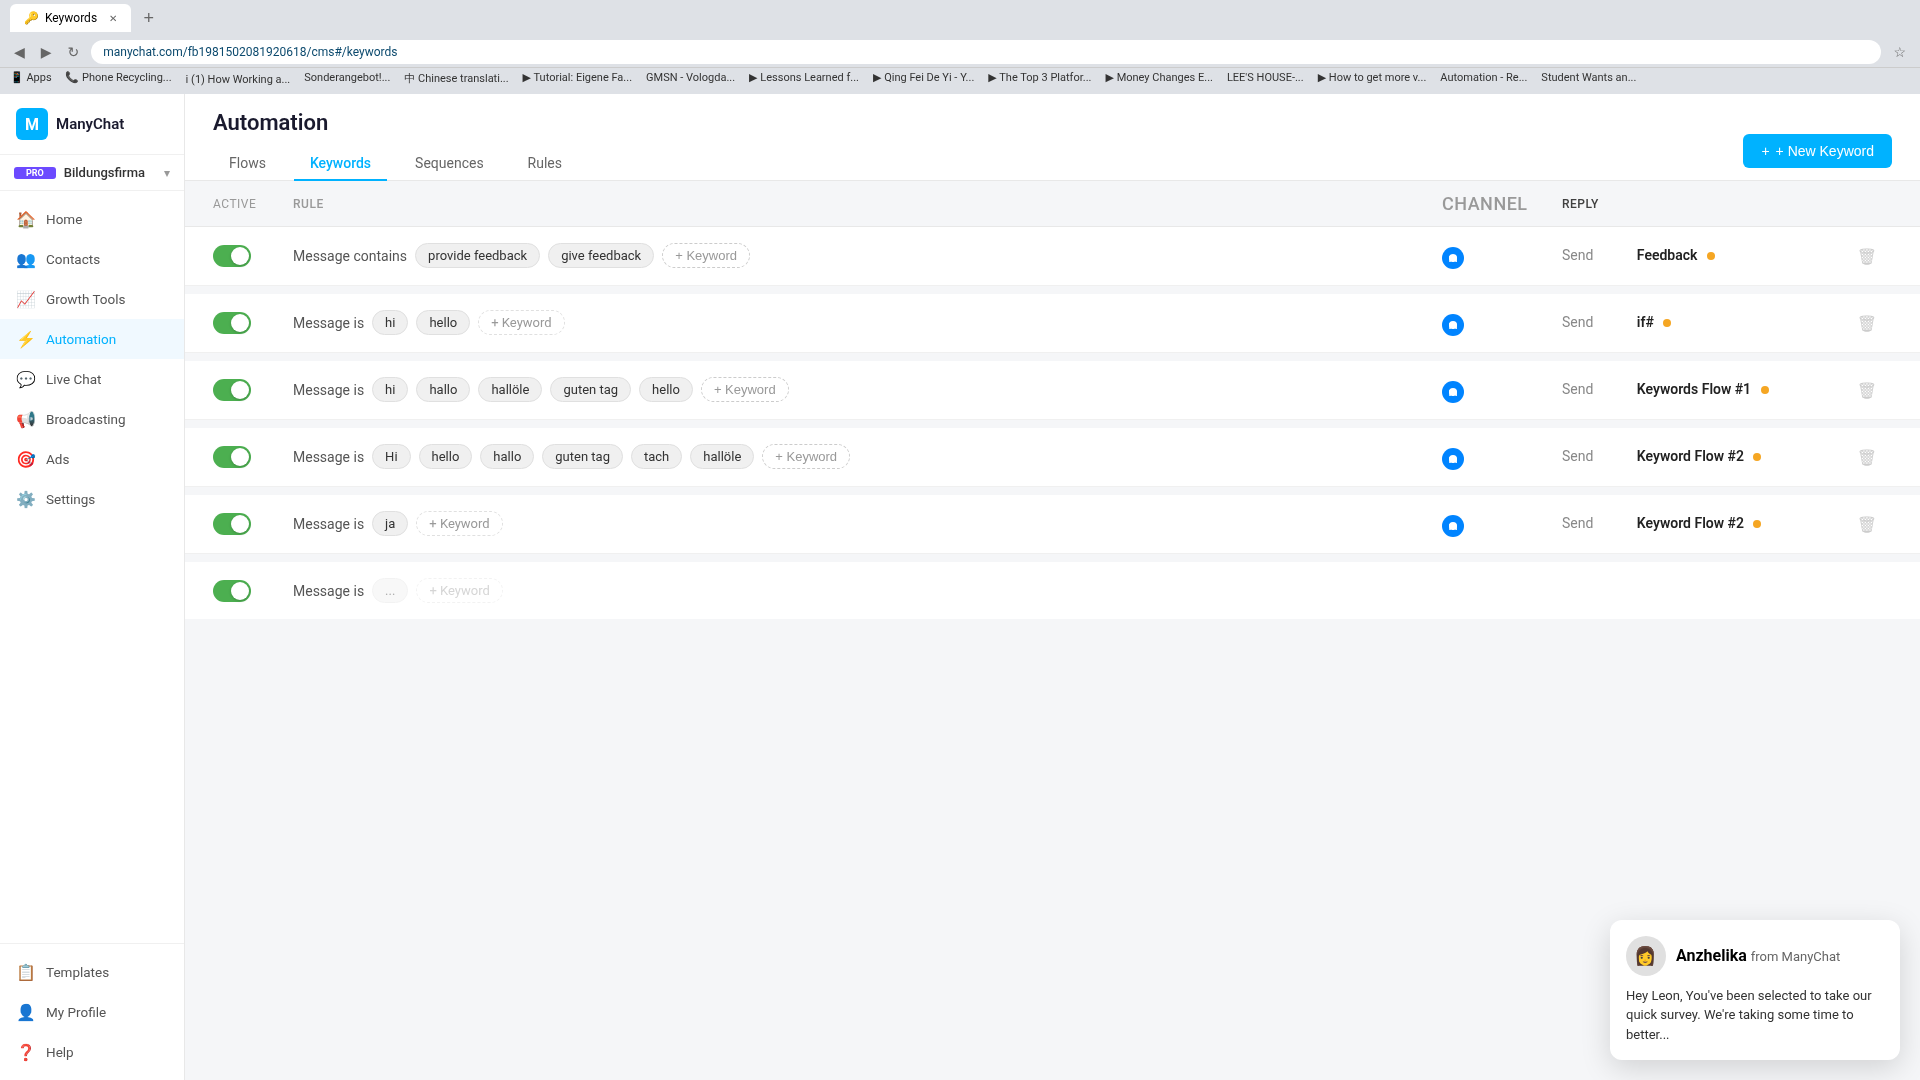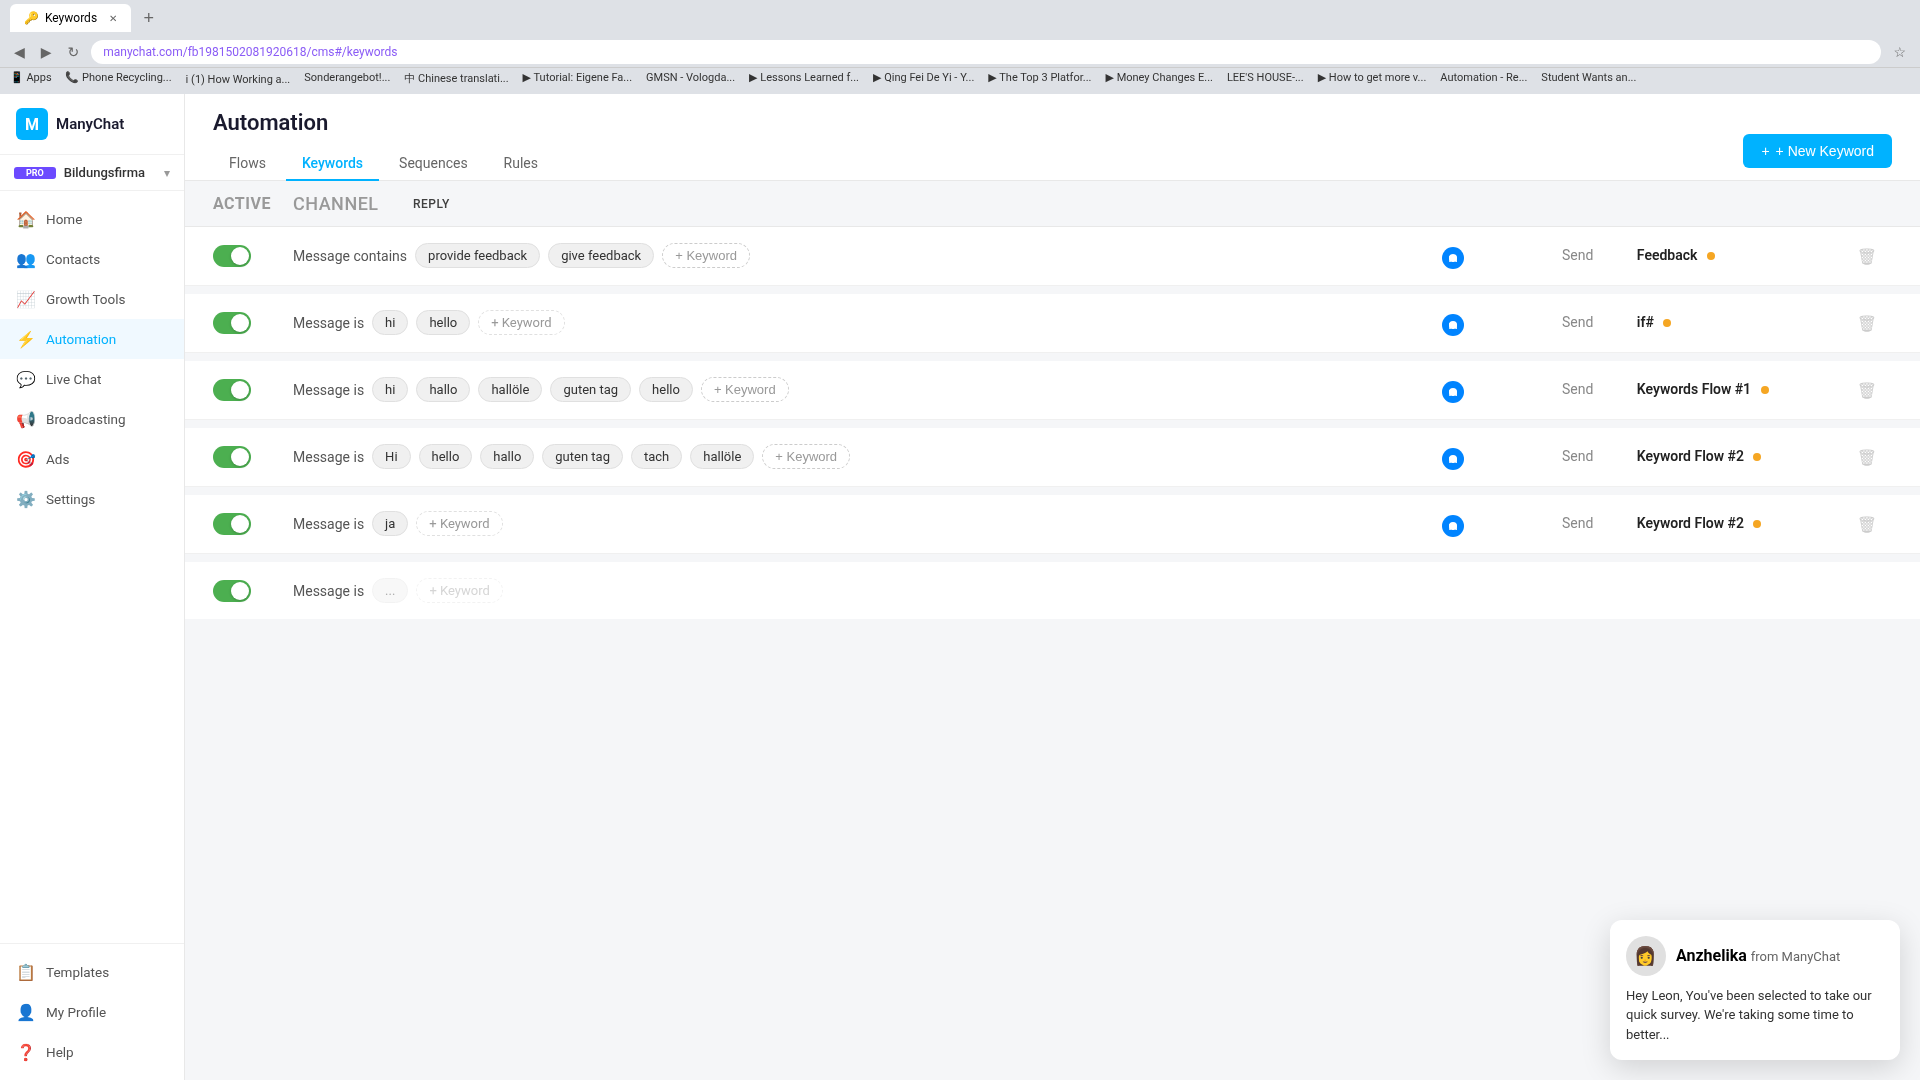--- a/index.html
+++ b/index.html
@@ -3,21 +3,21 @@
   <meta charset="utf-8">
   <style>
     * { box-sizing: border-box; margin: 0; padding: 0; }
     body { font-family: -apple-system, BlinkMacSystemFont, 'Segoe UI', Roboto, sans-serif; background: #f5f6f8; display: flex; flex-direction: column; height: 1080px; overflow: hidden; }
 
     
     .browser-bar { background: #dee1e6; padding: 6px 10px; display: flex; align-items: center; gap: 8px; height: 36px; }
     .browser-tab { background: #fff; border-radius: 6px 6px 0 0; padding: 4px 14px; font-size: 12px; display: flex; align-items: center; gap: 6px; height: 28px; }
     .tab-close { font-size: 10px; color: #666; cursor: pointer; margin-left: 6px; }
     .nav-btn { background: none; border: none; cursor: pointer; color: #666; font-size: 14px; padding: 2px 4px; }
-    .address-bar { background: #fff; border-radius: 20px; padding: 3px 12px; font-size: 12px; color: #8b5cf6; flex: 1; height: 24px; display: flex; align-items: center; }
+    .address-bar { background: #fff; border-radius: 20px; padding: 3px 12px; font-size: 12px; color: #0c4a6e; flex: 1; height: 24px; display: flex; align-items: center; }
     .bookmarks-bar { background: #dee1e6; padding: 3px 10px; display: flex; gap: 14px; height: 26px; overflow: hidden; }
     .bookmark-item { font-size: 11px; color: #333; white-space: nowrap; cursor: pointer; }
 
     
     .app-container { display: flex; flex: 1; overflow: hidden; }
 
     
     .sidebar { width: 185px; background: #fff; border-right: 1px solid #e8e8e8; display: flex; flex-direction: column; height: 100%; }
     .sidebar-logo { padding: 14px 16px; display: flex; align-items: center; gap: 8px; border-bottom: 1px solid #f0f0f0; }
     .logo-icon { width: 32px; height: 32px; background: #00b2ff; border-radius: 6px; display: flex; align-items: center; justify-content: center; color: #fff; font-size: 16px; font-weight: bold; }
@@ -33,28 +33,28 @@
     .sidebar-bottom { border-top: 1px solid #f0f0f0; padding: 8px 0; }
 
     
     .main-content { flex: 1; display: flex; flex-direction: column; overflow: hidden; }
 
     
     .main-header { background: #fff; padding: 16px 28px 0; border-bottom: 1px solid #e8e8e8; display: flex; align-items: flex-end; justify-content: space-between; }
     .page-title { font-size: 22px; font-weight: 600; color: #1a1a2e; margin-bottom: 12px; }
     .header-right { margin-bottom: 12px; }
     .new-keyword-btn { background: #00b2ff; color: #fff; border: none; border-radius: 6px; padding: 9px 18px; font-size: 14px; font-weight: 500; cursor: pointer; display: flex; align-items: center; gap: 6px; }
-    .tabs { display: flex; gap: 4px; }
+    .tabs { display: flex; gap: 12px; }
     .tab { padding: 8px 16px; font-size: 14px; color: #666; cursor: pointer; border-bottom: 2px solid transparent; margin-bottom: -1px; }
     .tab.active { color: #00b2ff; border-bottom: 2px solid #00b2ff; font-weight: 500; }
 
     
     .table-area { flex: 1; overflow-y: auto; padding: 0; background: #f5f6f8; }
     .table-header { display: flex; align-items: center; padding: 12px 28px; background: #f5f6f8; border-bottom: 1px solid #e8e8e8; }
-    .col-active { width: 80px; font-size: 16px; color: #999; font-weight: 700; text-transform: uppercase; letter-spacing: 0.5px; }
+    .col-active { width: 80px; font-size: 12px; color: #999; font-weight: 400; text-transform: uppercase; letter-spacing: 0.5px; }
     .col-rule { flex: 1; font-size: 12px; color: #999; font-weight: 500; text-transform: uppercase; letter-spacing: 0.5px; }
     .col-channel { width: 120px; font-size: 18px; color: #999; font-weight: 500; text-transform: uppercase; letter-spacing: 0.5px; }
     .col-reply { width: 280px; font-size: 12px; color: #404040; font-weight: 500; text-transform: uppercase; letter-spacing: 0.5px; }
     .col-actions { width: 50px; }
 
     
     .keyword-row { background: #fff; margin: 0 0 4px 0; padding: 16px 28px; display: flex; align-items: flex-start; border-bottom: 1px solid #f0f0f0; }
     .keyword-row:last-child { border-bottom: none; }
     .row-active { width: 80px; padding-top: 2px; }
     .row-rule { flex: 1; display: flex; flex-wrap: wrap; align-items: center; gap: 8px; }
@@ -213,20 +213,21 @@
           <span>+</span>
           <span>+ New Keyword</span>
         </button>
       </div>
     </div>
 
     <div class="table-area">
 
       <div class="table-header">
         <div class="col-active">Active</div>
+        <div class="col-rule">Rule</div>
         <div class="col-channel">Channel</div>
         <div class="col-reply">Reply</div>
         <div class="col-actions"></div>
       </div>
 
       <div class="keyword-row" style="background:#fff; padding:16px 28px; display:flex; align-items:flex-start;">
         <div class="row-active">
           <div class="toggle"></div>
         </div>
         <div class="row-rule">

